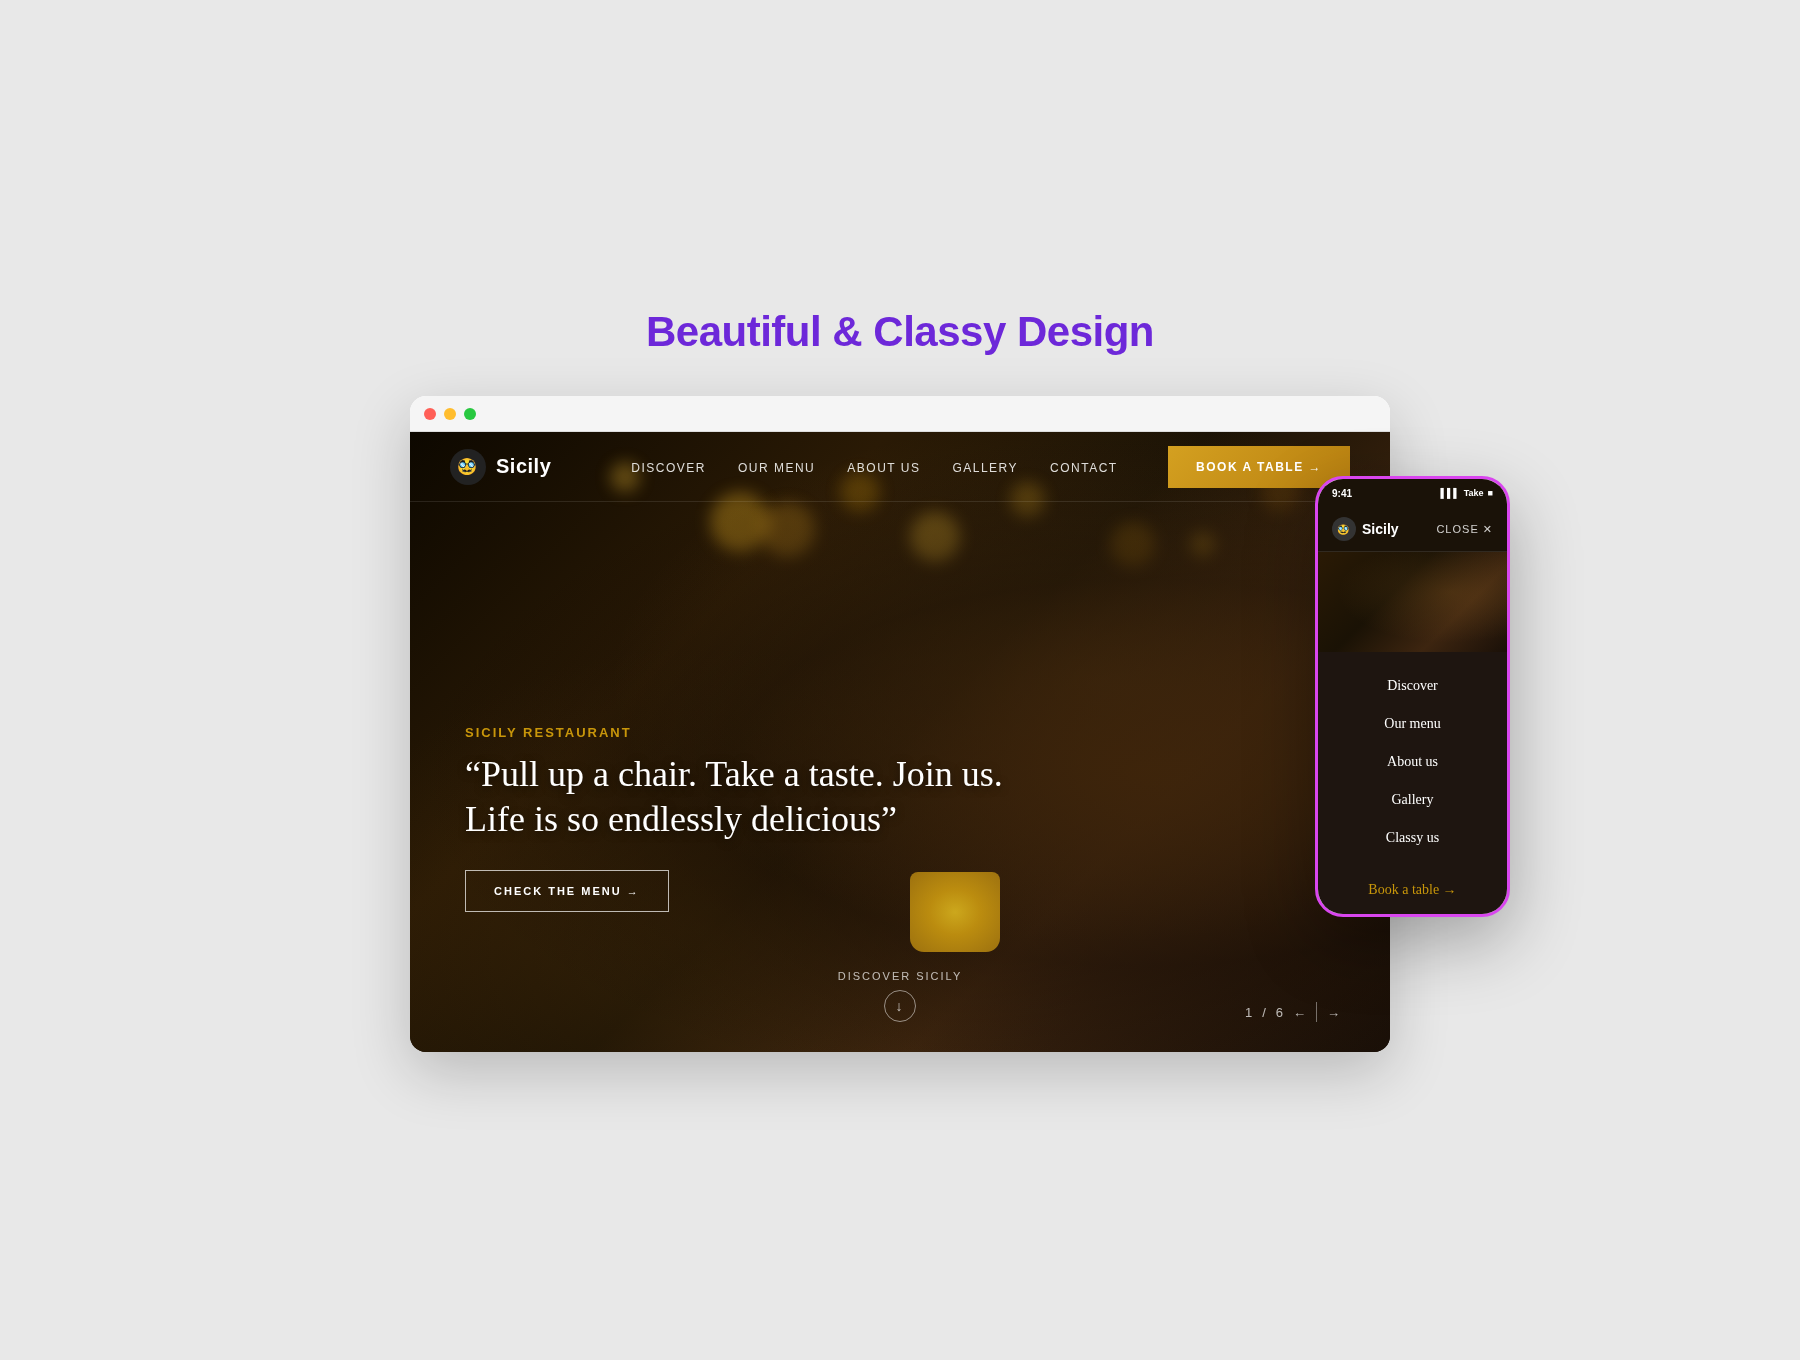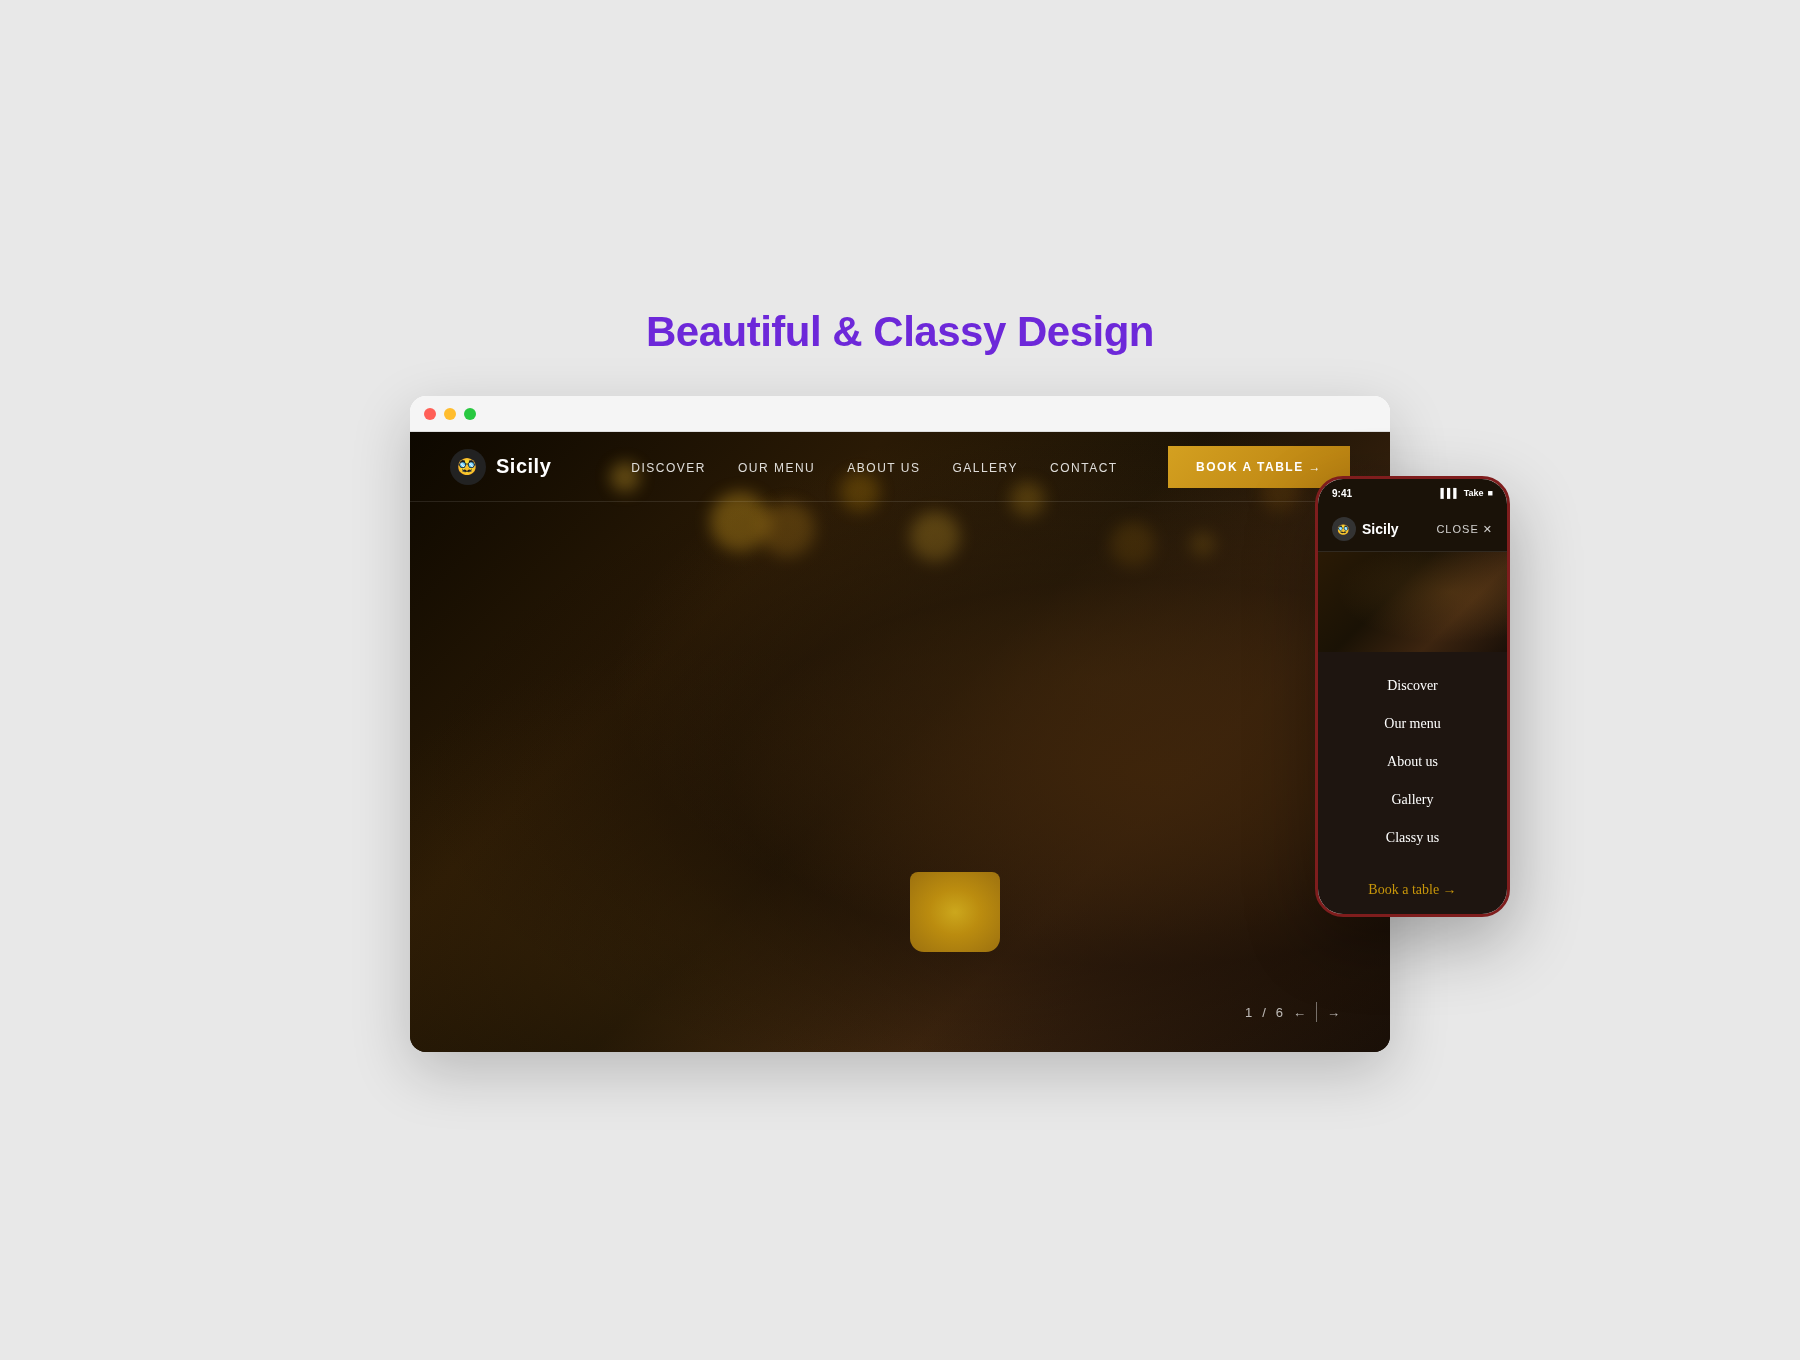--- a/index.html
+++ b/index.html
@@ -293,21 +293,21 @@
     .mobile-mockup {
       width: 195px;
       background: #fff;
       border-radius: 28px;
       box-shadow: 0 25px 70px rgba(0,0,0,0.3);
       overflow: hidden;
       position: absolute;
       right: -10px;
       top: 80px;
       z-index: 20;
-      border: 3px solid #7f1d1d;
+      border: 3px solid #d946ef;
     }
 
     .mobile-statusbar {
       background: #1a1208;
       height: 28px;
       display: flex;
       align-items: center;
       justify-content: space-between;
       padding: 0 14px;
       font-size: 10px;
@@ -465,21 +465,32 @@
           <li>
             <a href="#">GALLERY</a>
           </li>
           <li>
             <a href="#">CONTACT</a>
           </li>
         </ul>
         <button class="nav-book-btn">BOOK A TABLE →</button>
       </nav>
 
-
+      <div class="hero-content">
+        <div class="restaurant-label">SICILY RESTAURANT</div>
+        <div class="hero-quote">“Pull up a chair. Take a taste. Join us. Life is so endlessly delicious”</div>
+        <button class="check-menu-btn">CHECK THE MENU →</button>
+      </div>
+
+      <div class="hero-bottom">
+        <div class="discover-sicily">
+          <span>DISCOVER SICILY</span>
+          <div class="circle-arrow">↓</div>
+        </div>
+      </div>
 
       <div class="slide-counter">
         <span>1</span>/<span>6</span>
         <span>←</span>
         <div class="slide-sep"></div>
         <span>→</span>
       </div>
     </div>
   </div>
 

